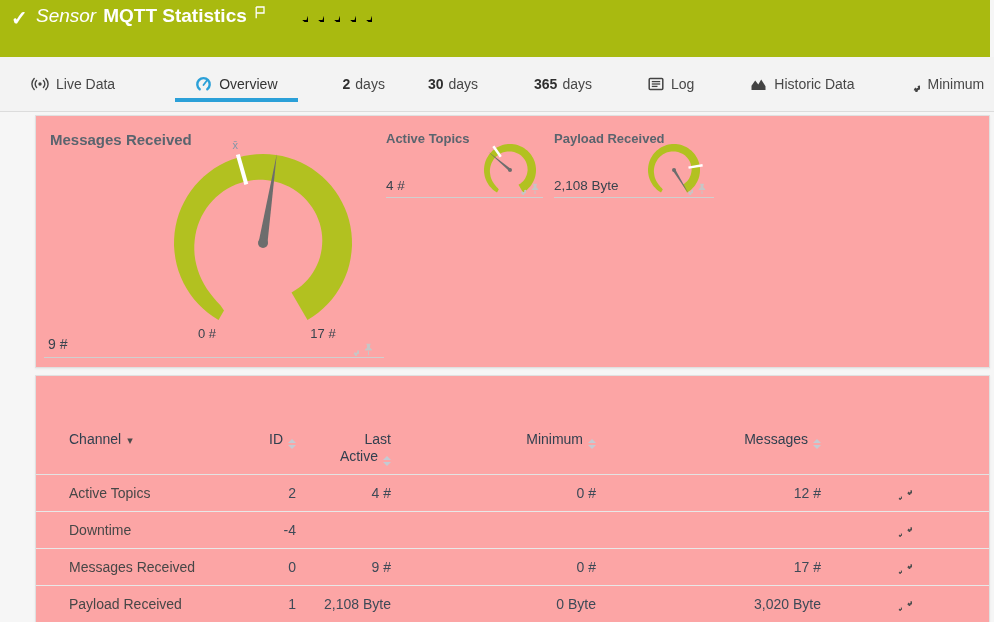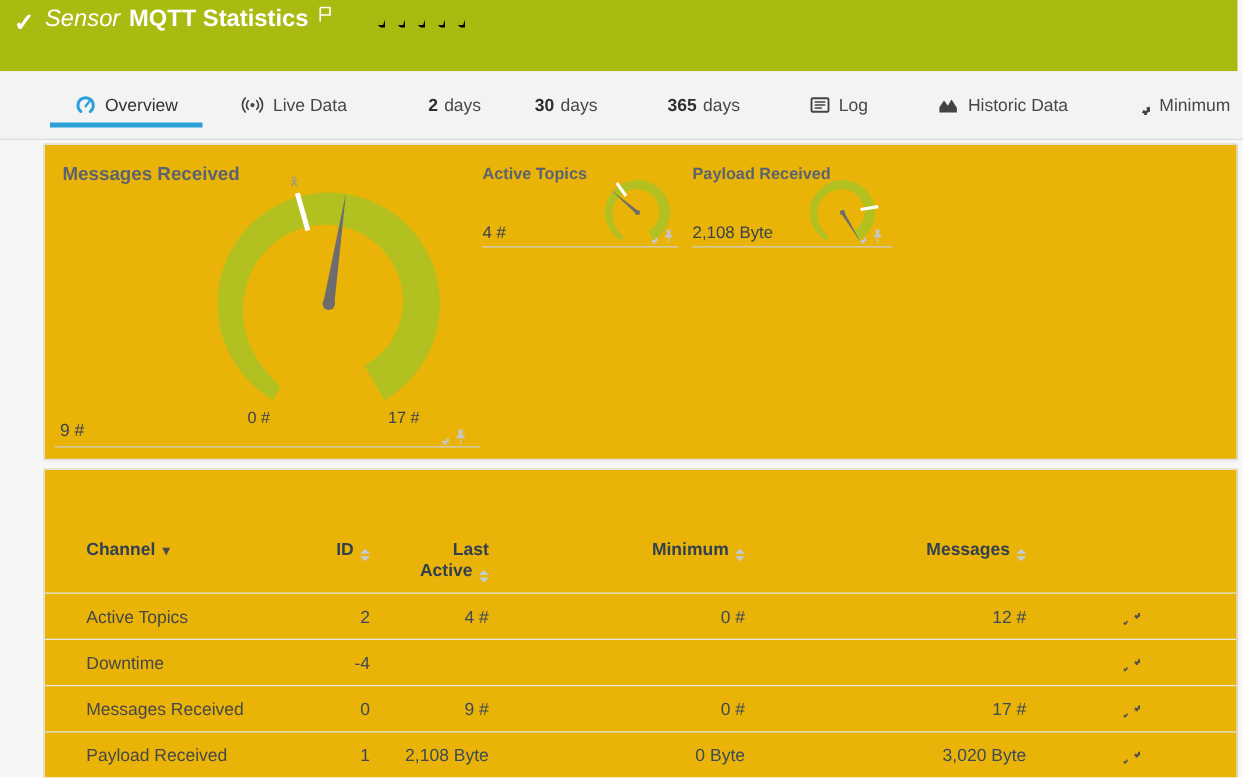--- a/index.html
+++ b/index.html
@@ -22,41 +22,41 @@
   .tabs { position:relative; width:994px; height:55px; background:#f3f3f3; border-bottom:1px solid #dcdcdc; display:flex; align-items:center; }
   .tab { position:relative; height:55px; display:flex; align-items:center; padding:0 20px; font-size:14px; color:#474747; cursor:pointer; white-space:nowrap; }
   .tab .ticon { display:inline-flex; margin-right:7px; }
   .tab.active { color:#333; }
   .tab.active::after { content:""; position:absolute; left:0; right:0; top:41px; height:4px; background:#2ba0d8; }
   .tab .num { font-weight:bold; color:#2f2f2f; margin-right:5px; }
   .m0{margin-left:40px}.m1{margin-left:11px}.m2{margin-left:25px}.m3{margin-left:3px}
   .m4{margin-left:16px}.m5{margin-left:16px}.m6{margin-left:16px}.m7{margin-left:11px}
 
   
-  .card { position:relative; width:955px; margin-left:35px; background:#eab308; border:1px solid #e0e0e0; box-shadow:0 1px 2px rgba(0,0,0,0.06); }
+  .card { position:relative; width:955px; margin-left:35px; background:#fca5a5; border:1px solid #e0e0e0; box-shadow:0 1px 2px rgba(0,0,0,0.06); }
   .card-gauges { margin-top:3px; height:253px; }
   .card-table { margin-top:7px; height:260px; }
 
   
   .gtitle { position:absolute; font-weight:bold; color:#5a646e; }
   .gtitle.main { left:14px; top:15px; font-size:15px; }
   .gtitle.mini { font-size:13px; top:15px; }
   .glabel { position:absolute; font-size:13px; color:#39444e; }
   .gvalue { position:absolute; font-size:14px; color:#39444e; }
   .u { position:absolute; height:1px; background:#cfcfcf; }
   .corner-icons { position:absolute; color:#c6c6c6; display:flex; align-items:center; gap:4px; }
   #gauge-messages { position:absolute; left:95px; top:21px; }
   #gauge-active-topics { position:absolute; left:442px; top:25px; }
   #gauge-payload { position:absolute; left:606px; top:25px; }
 
   
   table { border-collapse:collapse; width:100%; table-layout:fixed; }
   col.c-ch{width:195px} col.c-id{width:70px} col.c-last{width:95px}
   col.c-min{width:205px} col.c-max{width:225px} col.c-edit{width:auto}
-  thead th { vertical-align:top; padding:55px 5px 8px; font-size:14px; font-weight:bold; color:#32404f; text-align:right; border-bottom:1px solid #e3e3e3; }
+  thead th { vertical-align:top; padding:55px 5px 8px; font-size:14px; font-weight:normal; color:#32404f; text-align:right; border-bottom:1px solid #e3e3e3; }
   thead th.ch { text-align:left; padding-left:33px; }
   tbody td { height:37px; font-size:14px; color:#3e4a57; text-align:right; padding:0 5px; border-bottom:1px solid #e8e8e8; }
   tbody td.ch { text-align:left; padding-left:33px; color:#474747; }
   td.edit { text-align:left; padding-left:68px; }
   .caret { display:inline-block; margin-left:6px; color:#4a4a4a; font-size:11px; }
   .sorter { display:inline-flex; flex-direction:column; margin-left:5px; vertical-align:1px; }
   .sorter i { display:block; width:0; height:0; border-left:4px solid transparent; border-right:4px solid transparent; }
   .sorter .up { border-bottom:4px solid #c3cbd3; margin-bottom:2px; }
   .sorter .dn { border-top:4px solid #c3cbd3; }
   .lastv { display:inline-block; text-align:right; line-height:17px; }
@@ -105,37 +105,37 @@
             <use href="#sym-star"></use>
           </svg><svg class="st" width="15" height="15" viewBox="-11 -11 22 22">
             <use href="#sym-star"></use>
           </svg>
       </span>
     </div>
     <div class="status-ok">OK</div>
   </header>
 
   <nav class="tabs">
+    <div class="tab m1">
+      <span class="ticon">
+        <svg width="18" height="16" viewBox="0 0 18 16">
+          <circle cx="9" cy="8" r="1.7" fill="#434343"></circle>
+          <path d="M5.6 4.6 a4.8 4.8 0 0 0 0 6.8 M3.2 2.4 a8 8 0 0 0 0 11.2 M12.4 4.6 a4.8 4.8 0 0 1 0 6.8 M14.8 2.4 a8 8 0 0 1 0 11.2" fill="none" stroke="#434343" stroke-width="1.4" stroke-linecap="round"></path>
+        </svg>
+      </span>
+      <span>Live Data</span>
+    </div>
     <div class="tab active m0">
       <span class="ticon">
         <svg width="17" height="16" viewBox="0 0 17 16">
           <path d="M4.7 13.2 A6.2 6.2 0 1 1 12.3 13.2" fill="none" stroke="#2ba0d8" stroke-width="2.4" stroke-linecap="round"></path>
           <line x1="8.5" y1="9" x2="12.3" y2="4" stroke="#2ba0d8" stroke-width="1.8" stroke-linecap="round"></line>
         </svg>
       </span>
       <span>Overview</span>
-    </div>
-    <div class="tab m1">
-      <span class="ticon">
-        <svg width="18" height="16" viewBox="0 0 18 16">
-          <circle cx="9" cy="8" r="1.7" fill="#434343"></circle>
-          <path d="M5.6 4.6 a4.8 4.8 0 0 0 0 6.8 M3.2 2.4 a8 8 0 0 0 0 11.2 M12.4 4.6 a4.8 4.8 0 0 1 0 6.8 M14.8 2.4 a8 8 0 0 1 0 11.2" fill="none" stroke="#434343" stroke-width="1.4" stroke-linecap="round"></path>
-        </svg>
-      </span>
-      <span>Live Data</span>
     </div>
     <div class="tab m2">
       <span class="num">2</span>
       <span>days</span>
     </div>
     <div class="tab m3">
       <span class="num">30</span>
       <span>days</span>
     </div>
     <div class="tab m4">

